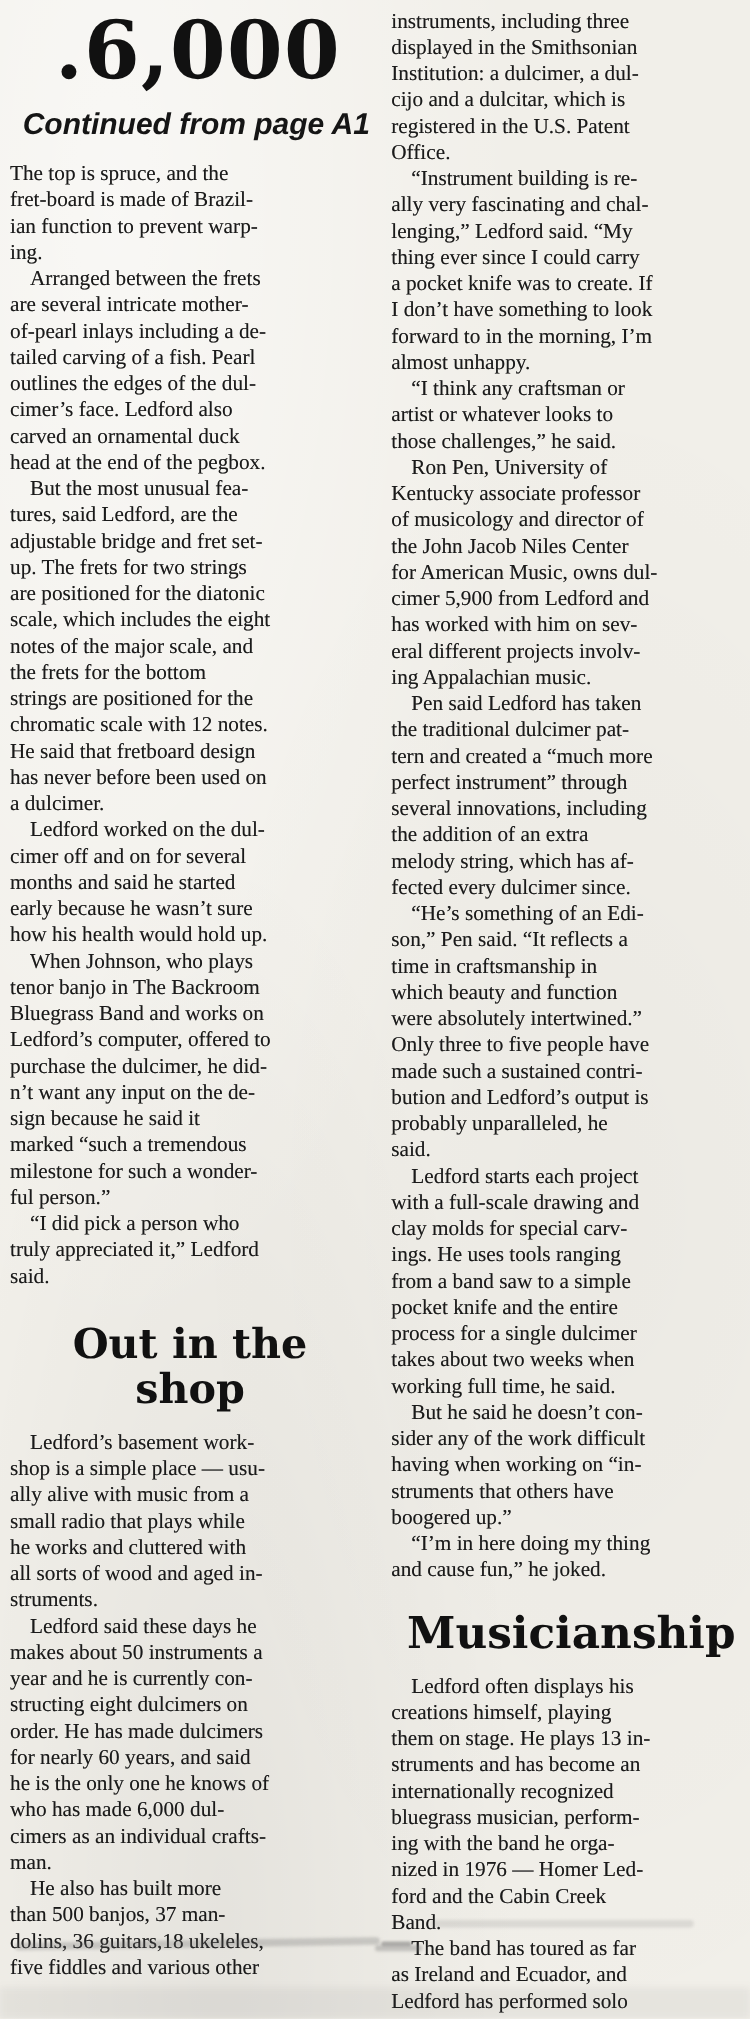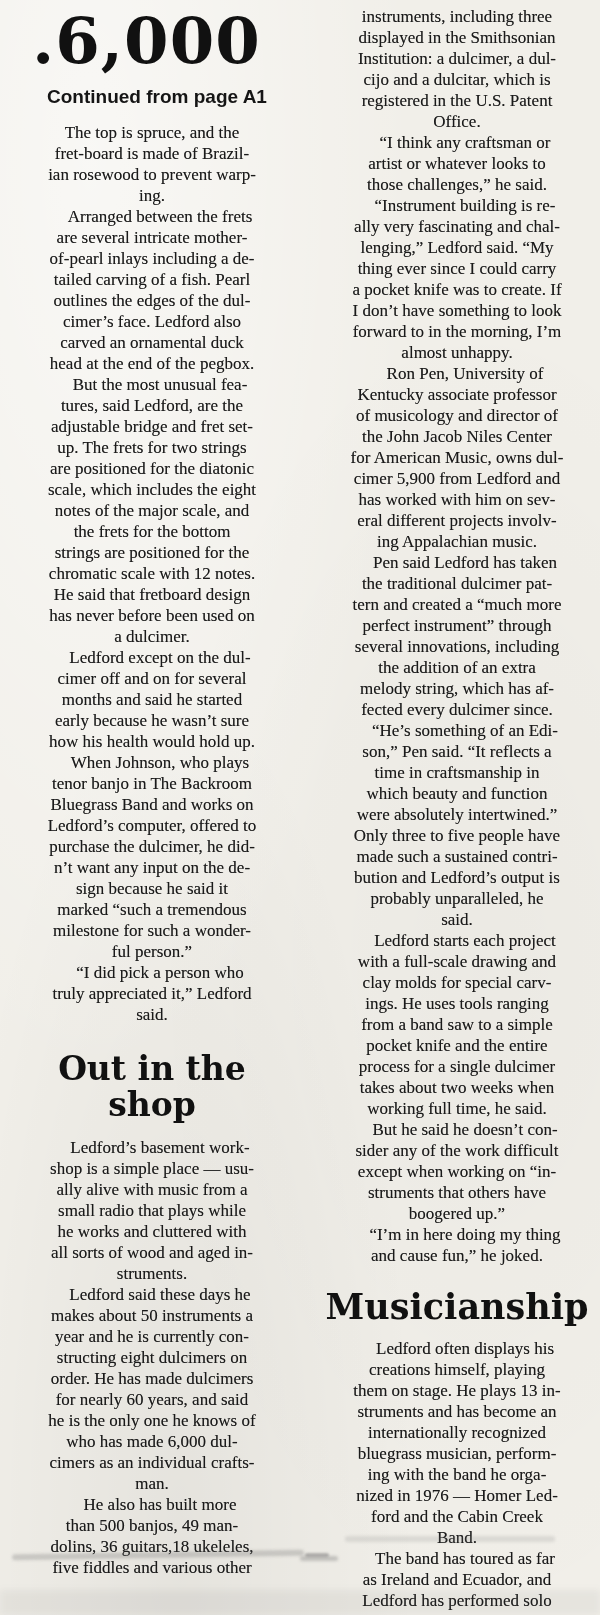--- a/index.html
+++ b/index.html
@@ -19,39 +19,39 @@
     display: flex;
     gap: 17px;
     padding: 6px 4px 0 8px;
   }
   .col { width: 288px; flex: 0 0 288px; }
   .headline {
     font-family: "DejaVu Serif", serif;
     font-weight: 700;
     font-size: 64px;
     line-height: 70px;
-    margin: 0 0 0 24px;
+    margin: 0 0 0 36px;
     letter-spacing: 1px;
     color: #111;
   }
   .kicker {
     font-family: "Liberation Sans", sans-serif;
     font-weight: 700;
-    font-size: 19px;
+    font-size: 24px;
     text-align: center;
     margin: 10px 0 14px 10px;
     color: #151515;
+    font-style: italic;
   }
   .body-text {
     margin: 0;
     font-size: 17px;
     line-height: 21px;
     white-space: pre-line;
     text-shadow: 0 0 0.4px rgba(20,20,20,0.45);
-    text-align: center;
   }
   .indent { text-indent: 16px; }
   .section-heading {
     font-family: "DejaVu Serif", serif;
     font-weight: 700;
     text-align: center;
     font-size: 33px;
     line-height: 36px;
     margin: 26px 18px 14px;
     color: #111;
@@ -79,21 +79,21 @@
 <body>
 
 <div class="page">
 
   <div class="col col-left">
     <h1 class="headline">.6,000</h1>
     <div class="kicker">Continued from page A1</div>
 
     <p class="body-text">The top is spruce, and the
 fret-board is made of Brazil-
-ian rosewood to prevent warp-
+ian function to prevent warp-
 ing.</p>
     <p class="body-text indent">Arranged between the frets
 are several intricate mother-
 of-pearl inlays including a de-
 tailed carving of a fish. Pearl
 outlines the edges of the dul-
 cimer’s face. Ledford also
 carved an ornamental duck
 head at the end of the pegbox.</p>
     <p class="body-text indent">But the most unusual fea-
@@ -102,21 +102,21 @@
 up. The frets for two strings
 are positioned for the diatonic
 scale, which includes the eight
 notes of the major scale, and
 the frets for the bottom
 strings are positioned for the
 chromatic scale with 12 notes.
 He said that fretboard design
 has never before been used on
 a dulcimer.</p>
-    <p class="body-text indent">Ledford except on the dul-
+    <p class="body-text indent">Ledford worked on the dul-
 cimer off and on for several
 months and said he started
 early because he wasn’t sure
 how his health would hold up.</p>
     <p class="body-text indent">When Johnson, who plays
 tenor banjo in The Backroom
 Bluegrass Band and works on
 Ledford’s computer, offered to
 purchase the dulcimer, he did-
 n’t want any input on the de-
@@ -141,43 +141,43 @@
 makes about 50 instruments a
 year and he is currently con-
 structing eight dulcimers on
 order. He has made dulcimers
 for nearly 60 years, and said
 he is the only one he knows of
 who has made 6,000 dul-
 cimers as an individual crafts-
 man.</p>
     <p class="body-text indent">He also has built more
-than 500 banjos, 49 man-
+than 500 banjos, 37 man-
 dolins, 36 guitars,18 ukeleles,
 five fiddles and various other</p>
   </div>
 
   <div class="col col-right">
     <p class="body-text">instruments, including three
 displayed in the Smithsonian
 Institution: a dulcimer, a dul-
 cijo and a dulcitar, which is
 registered in the U.S. Patent
 Office.</p>
-    <p class="body-text indent">“I think any craftsman or
-artist or whatever looks to
-those challenges,” he said.</p>
     <p class="body-text indent">“Instrument building is re-
 ally very fascinating and chal-
 lenging,” Ledford said. “My
 thing ever since I could carry
 a pocket knife was to create. If
 I don’t have something to look
 forward to in the morning, I’m
 almost unhappy.</p>
+    <p class="body-text indent">“I think any craftsman or
+artist or whatever looks to
+those challenges,” he said.</p>
     <p class="body-text indent">Ron Pen, University of
 Kentucky associate professor
 of musicology and director of
 the John Jacob Niles Center
 for American Music, owns dul-
 cimer 5,900 from Ledford and
 has worked with him on sev-
 eral different projects involv-
 ing Appalachian music.</p>
     <p class="body-text indent">Pen said Ledford has taken
@@ -202,21 +202,21 @@
 with a full-scale drawing and
 clay molds for special carv-
 ings. He uses tools ranging
 from a band saw to a simple
 pocket knife and the entire
 process for a single dulcimer
 takes about two weeks when
 working full time, he said.</p>
     <p class="body-text indent">But he said he doesn’t con-
 sider any of the work difficult
-except when working on “in-
+having when working on “in-
 struments that others have
 boogered up.”</p>
     <p class="body-text indent">“I’m in here doing my thing
 and cause fun,” he joked.</p>
 
     <h2 class="section-heading">Musicianship</h2>
 
     <p class="body-text indent">Ledford often displays his
 creations himself, playing
 them on stage. He plays 13 in-

